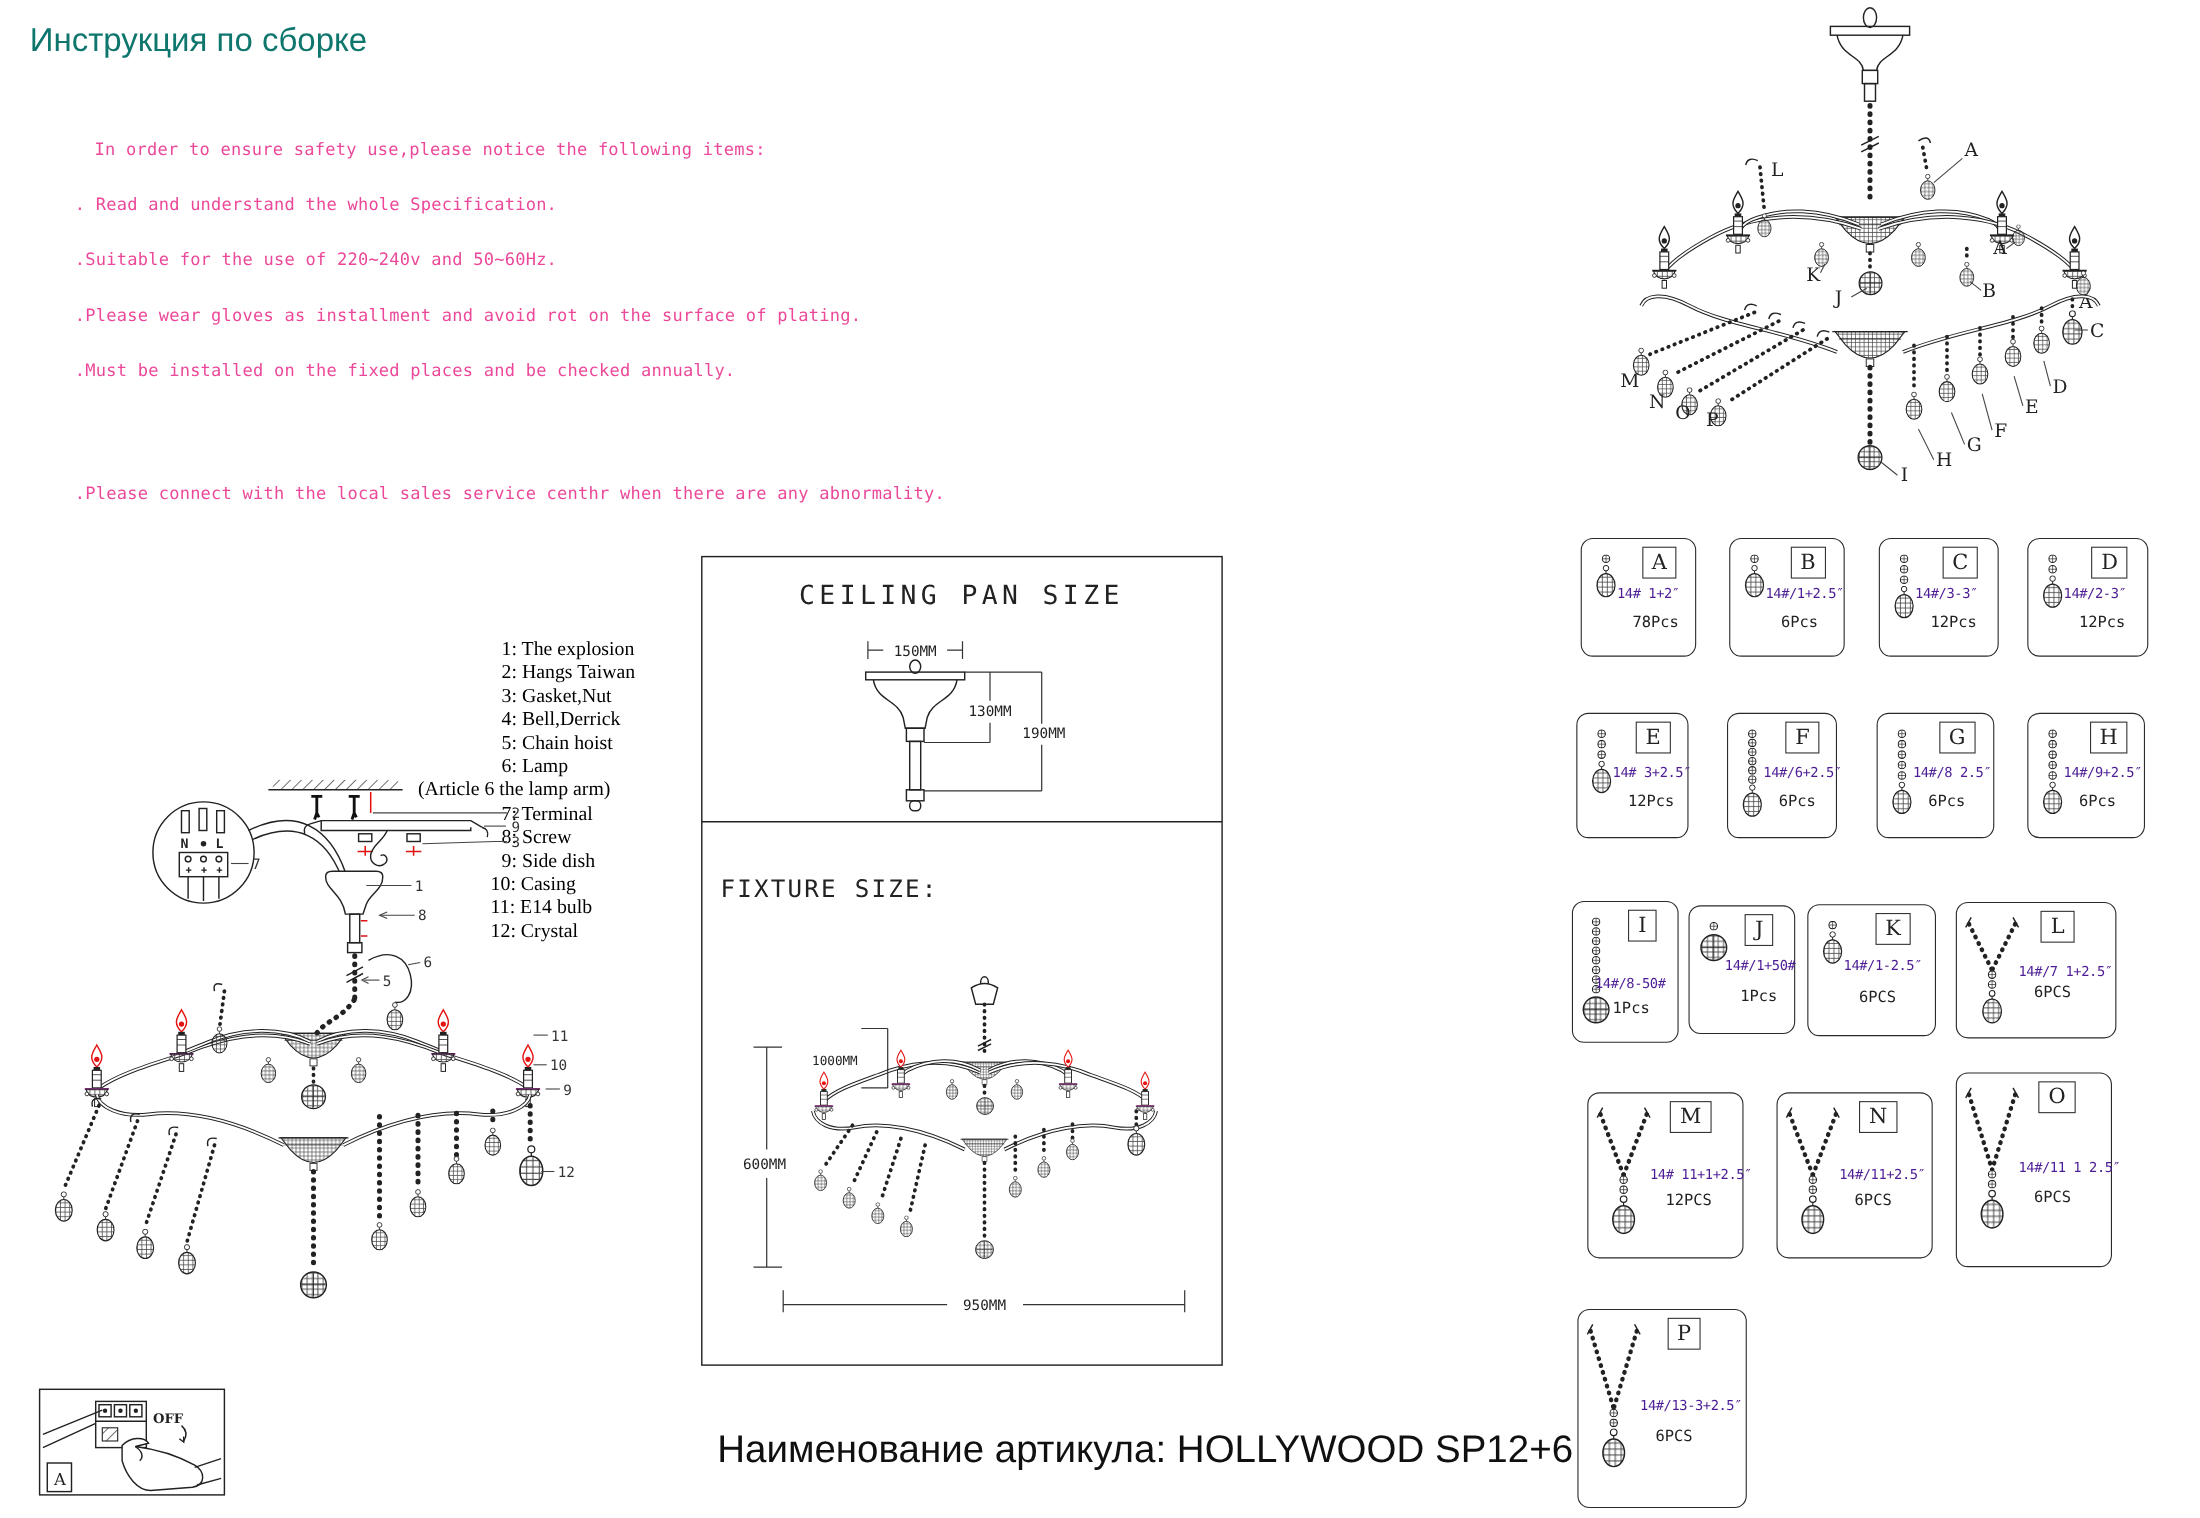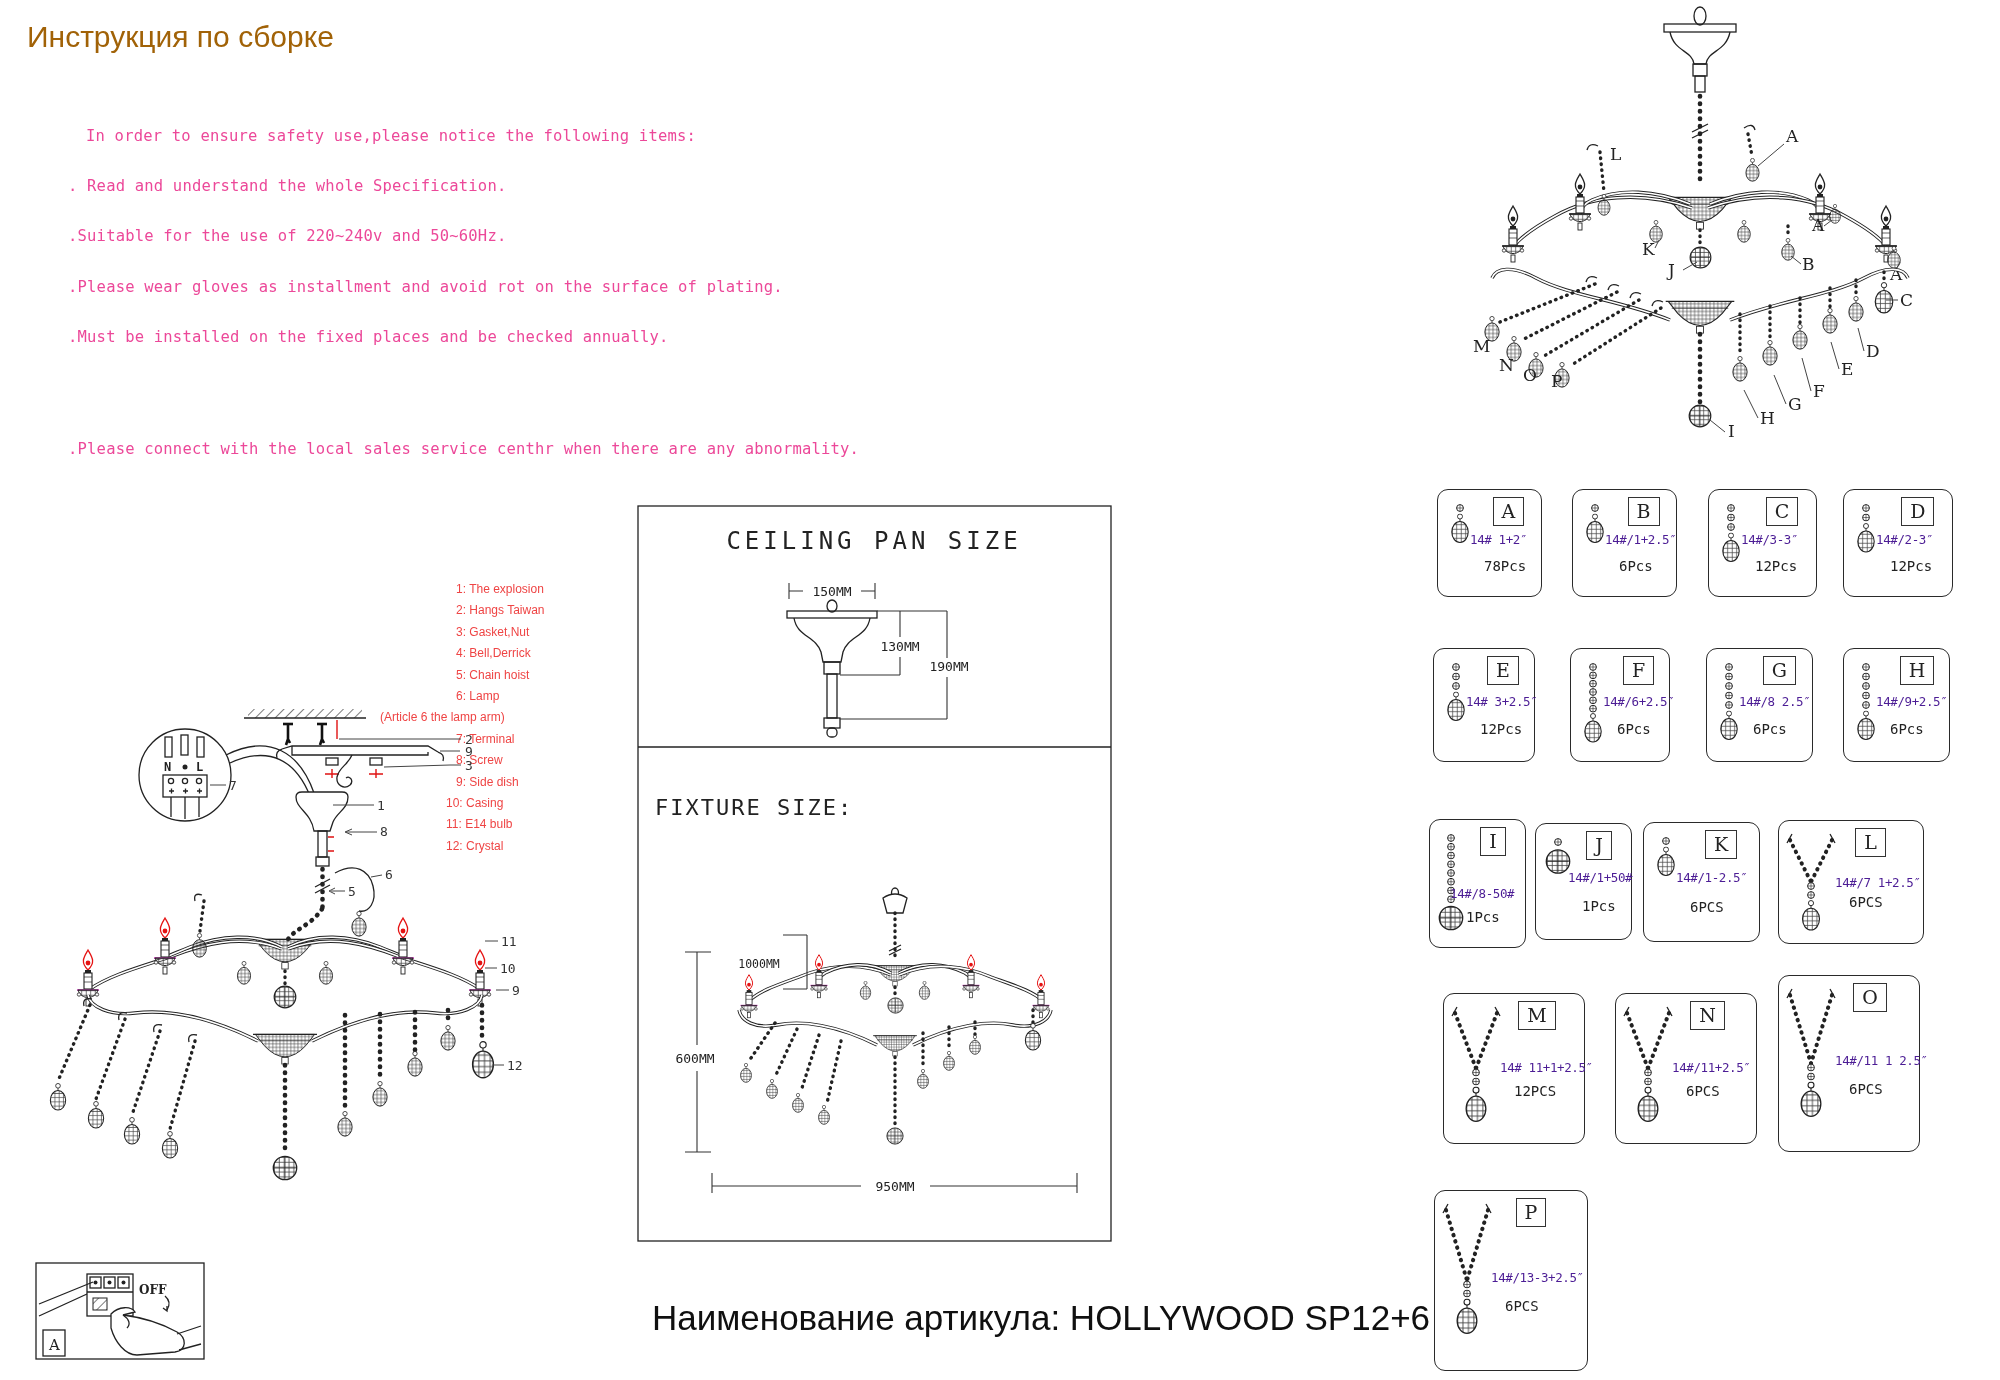--- a/index.html
+++ b/index.html
@@ -1,24 +1,24 @@
 <!DOCTYPE html>
 <html><head>
 <meta charset="utf-8">
 <style>
   html,body{margin:0;padding:0;}
   body{width:2000px;height:1380px;position:relative;background:#ffffff;
        font-family:"Liberation Sans",sans-serif;color:#1a1a1a;overflow:hidden;}
   .abs{position:absolute;}
-  #title{left:27px;top:20px;font-size:30px;color:#a16207;}
+  #title{left:27px;top:20px;font-size:30px;color:#0f766e;}
   .sline{position:absolute;left:0;font-family:"DejaVu Sans Mono",monospace;
          font-size:15.5px;color:#ec4899;white-space:nowrap;letter-spacing:0.2px;}
   #safety{left:68px;top:119px;width:1100px;height:340px;}
-  #plist{left:380px;top:579px;width:250px;font-family:Liberation Sans, sans-serif;
-         font-size:12px;color:#ef4444;line-height:21.4px;}
+  #plist{left:380px;top:579px;width:250px;font-family:Liberation Serif, serif;
+         font-size:18px;color:#000000;line-height:21.4px;}
   #plist div{white-space:nowrap;}
   .ind1{padding-left:76px;}
   .ind2{padding-left:66px;}
   
   .pbox{position:absolute;border:1.6px solid #2a2a2a;border-radius:11px;background:#fff;}
   .badge{position:absolute;top:7px;left:53%;border:1.2px solid #333;
          font-family:"DejaVu Serif",serif;font-size:19px;line-height:1;
          padding:4px 8px;color:#222;background:#fff;}
   .picon{position:absolute;left:4px;top:10px;}
   .spec{position:absolute;left:32px;top:40%;font-family:"DejaVu Sans Mono",monospace;

